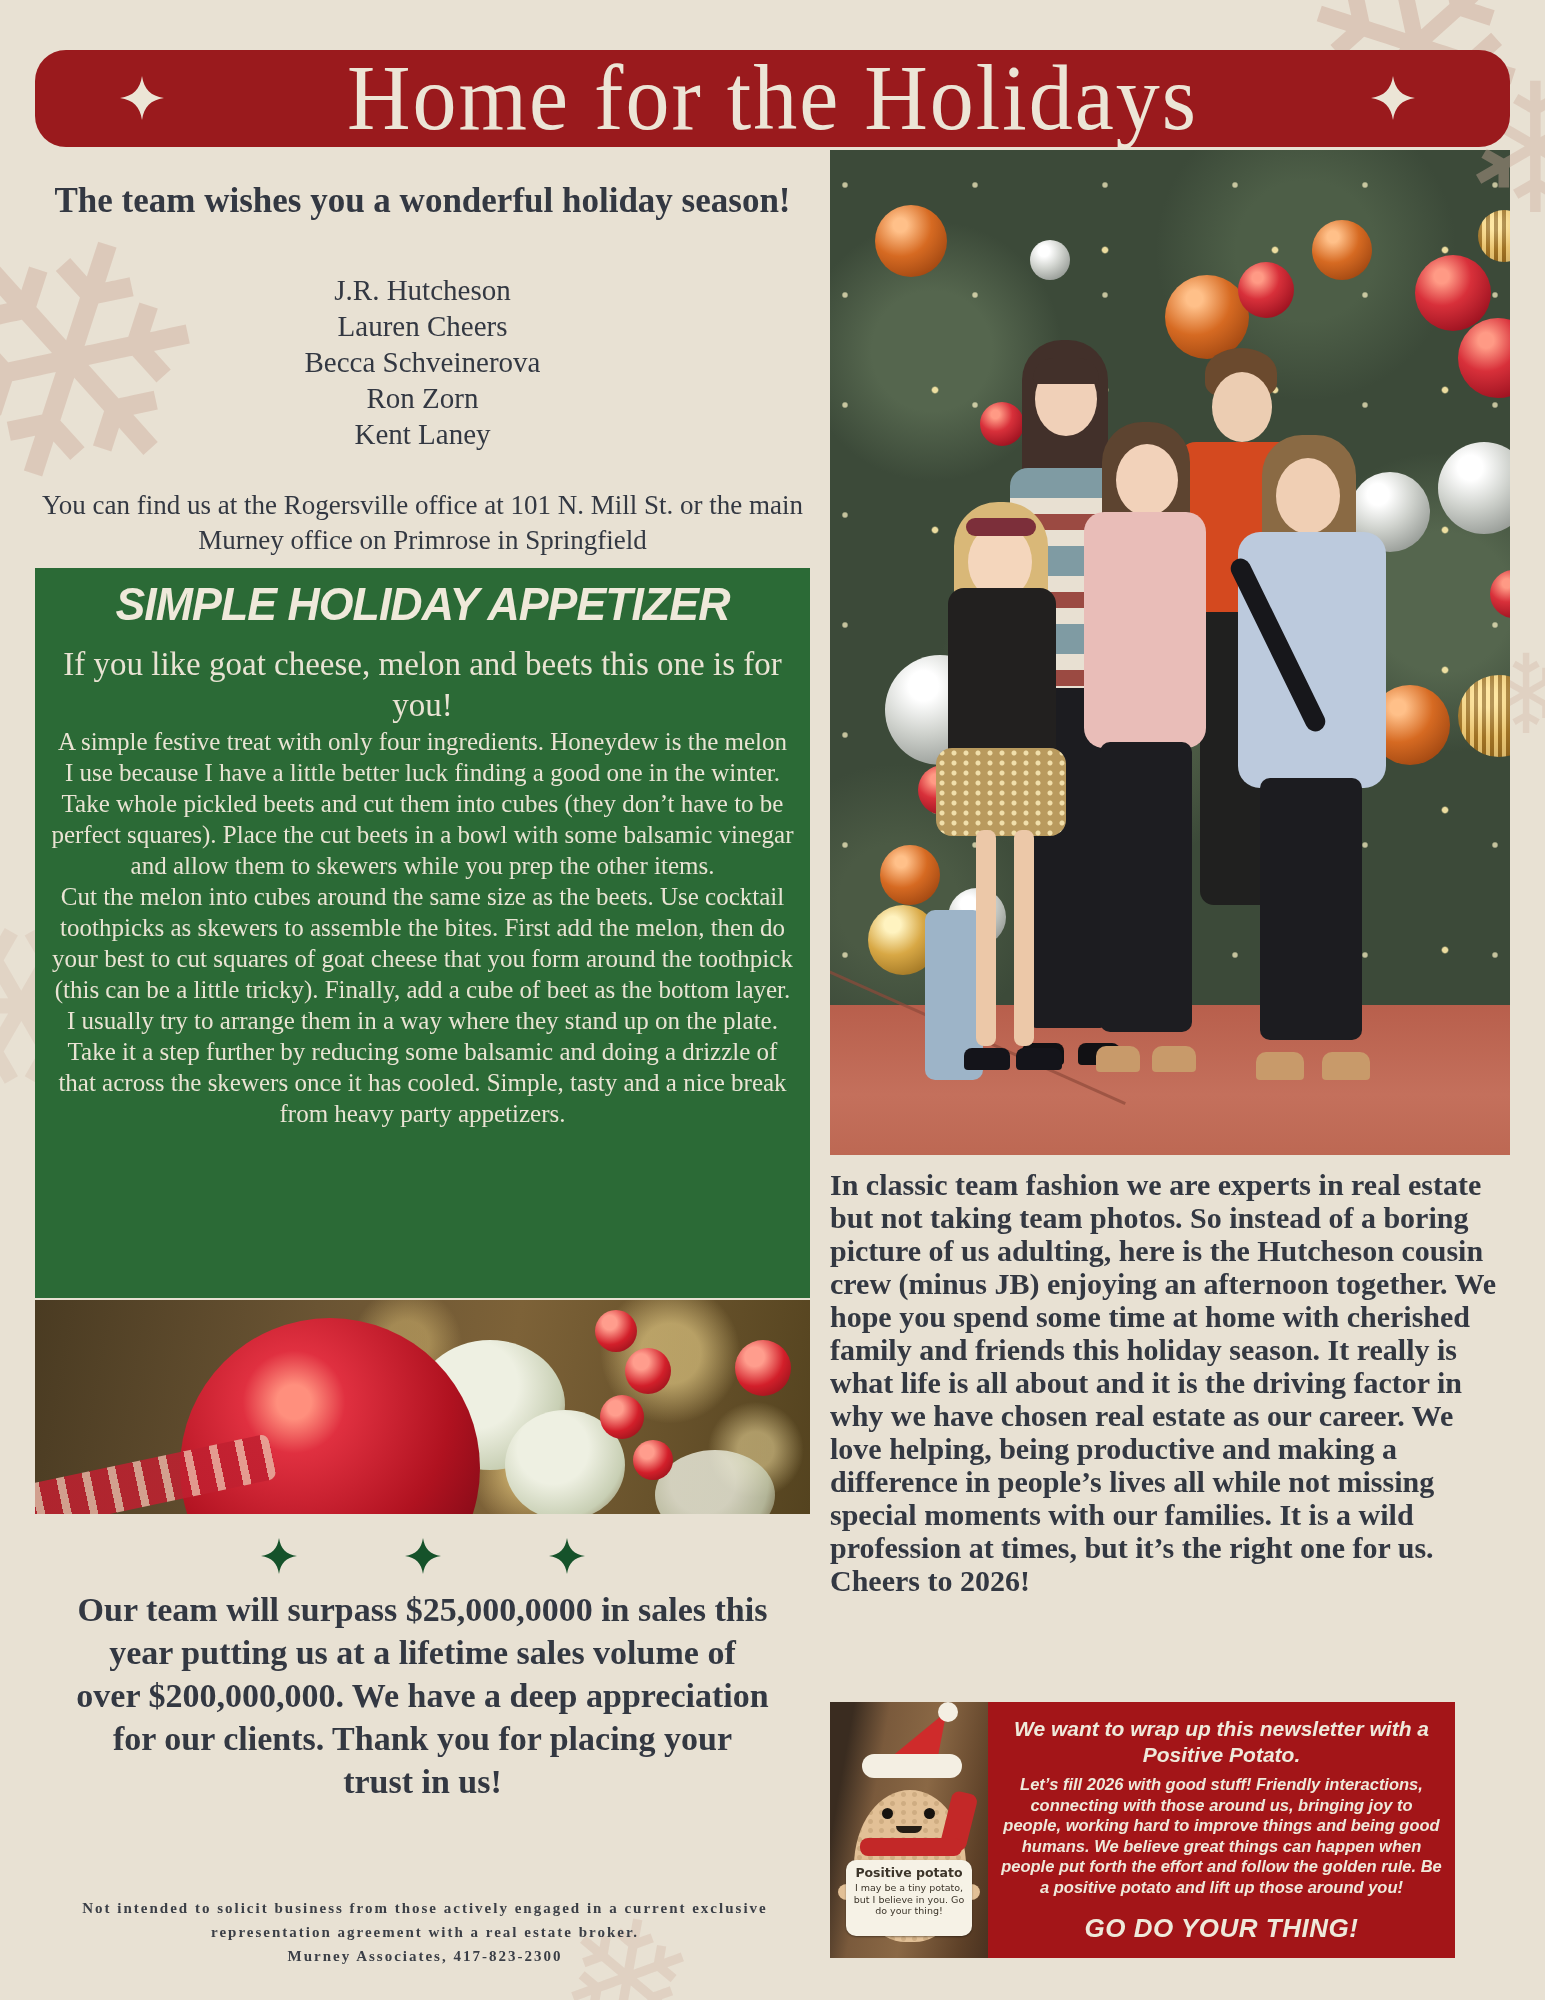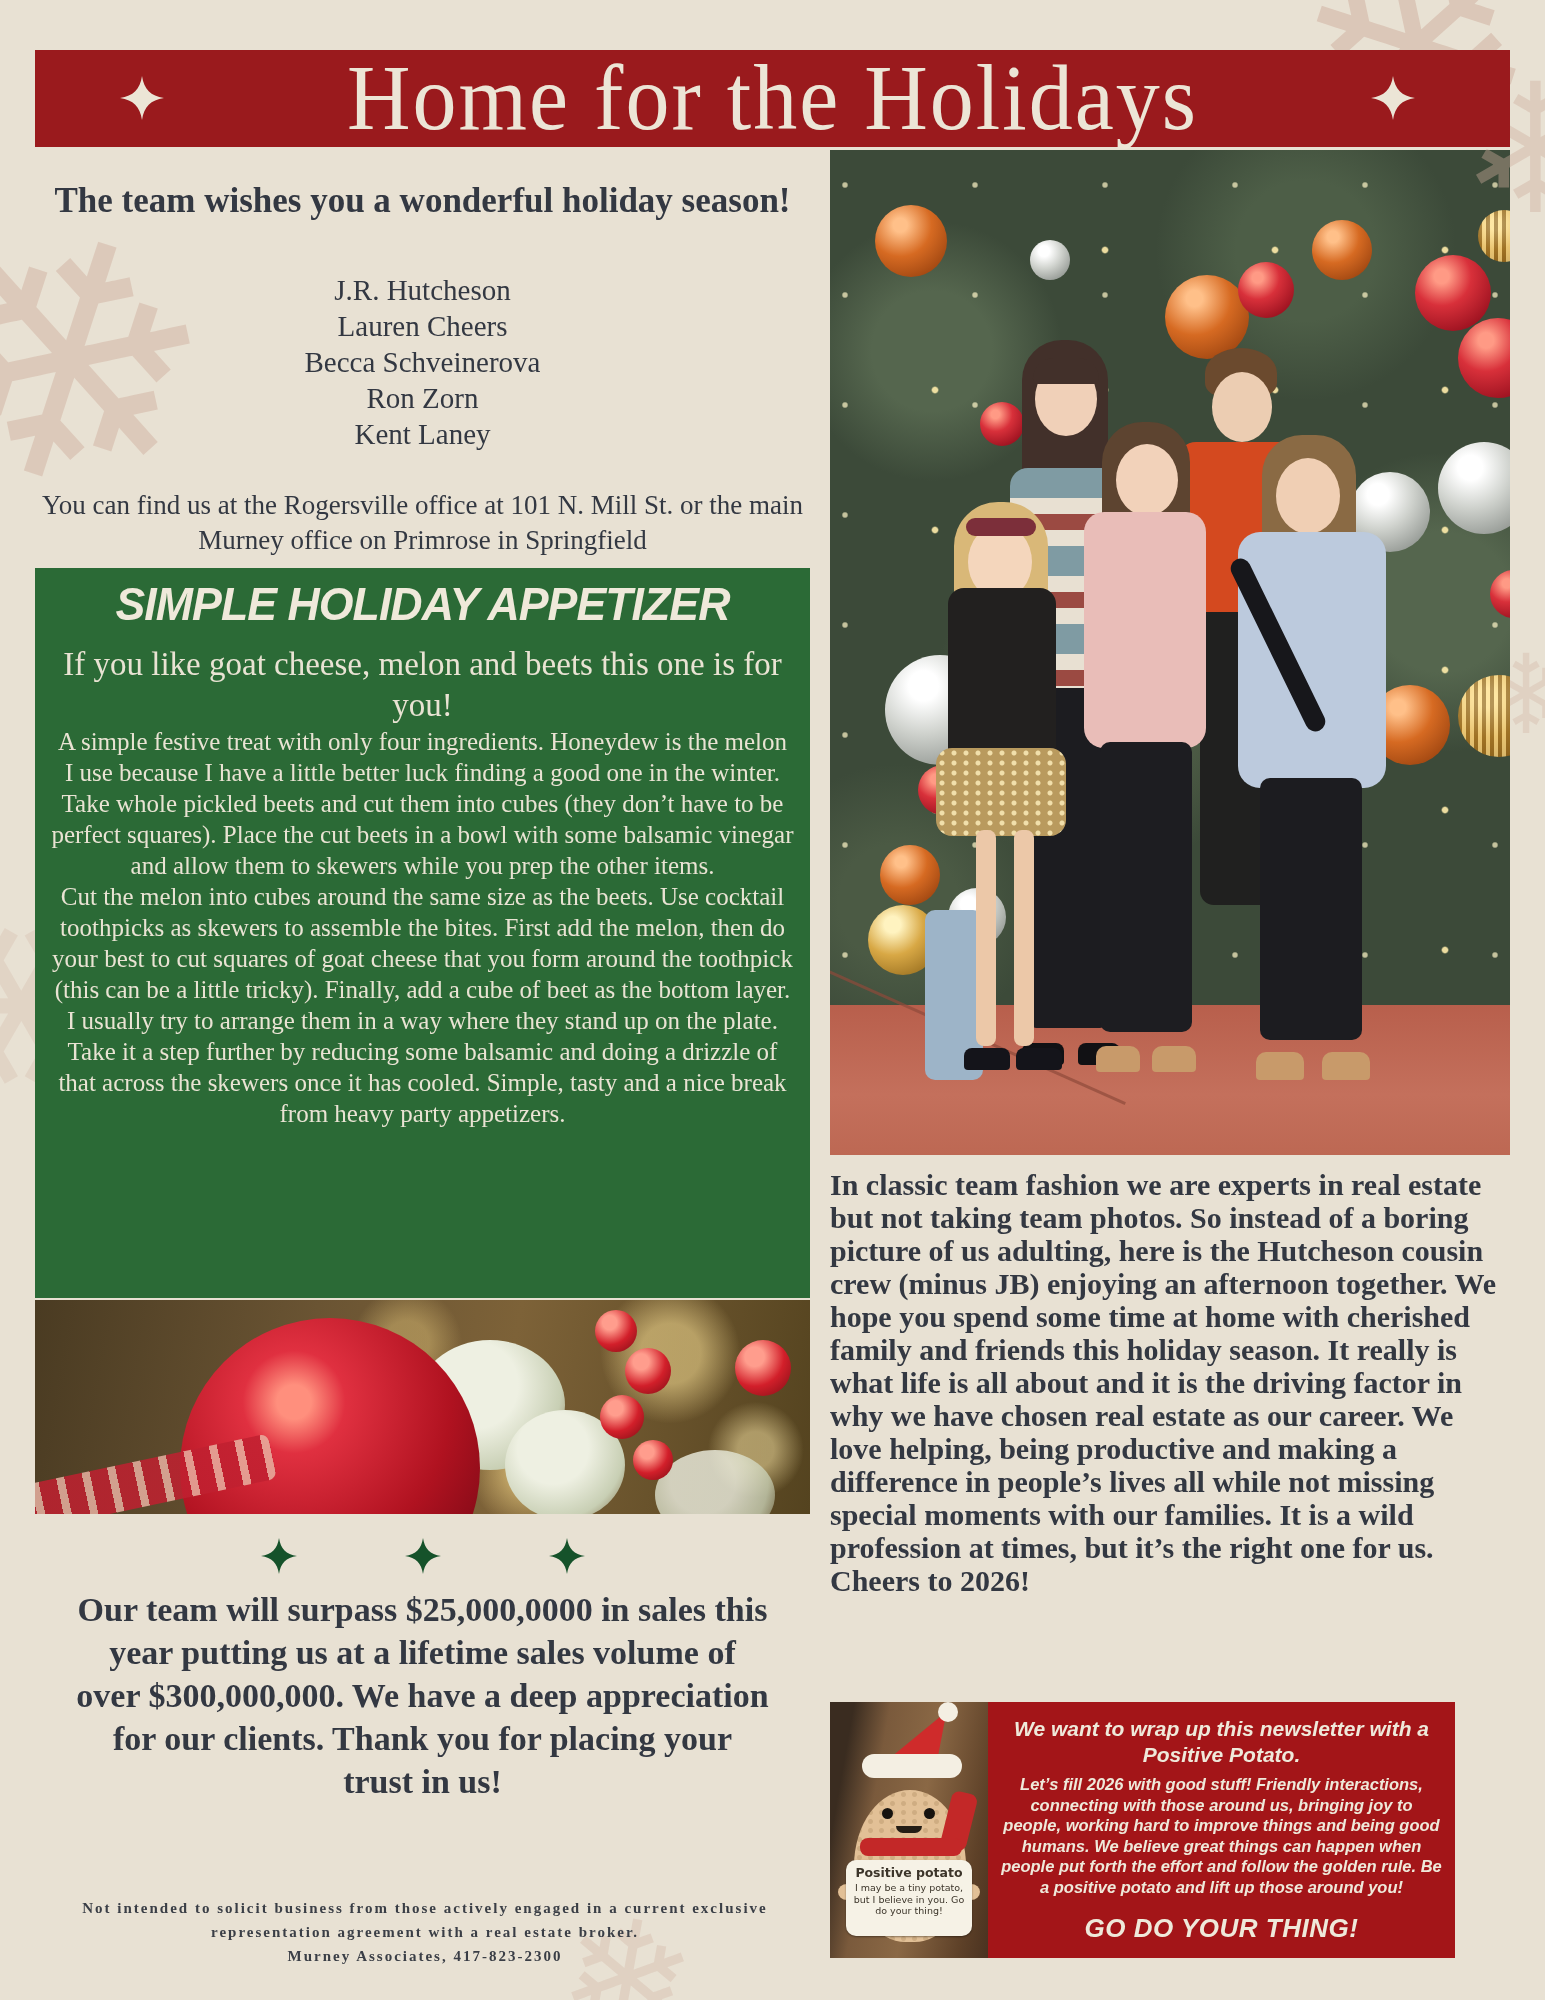--- a/index.html
+++ b/index.html
@@ -7,21 +7,21 @@
     position:relative;width:1545px;height:2000px;margin:0 auto;
     background:#e8e1d3;overflow:hidden;
     font-family:"Liberation Serif", serif;color:#333842;
   }
   .abs{position:absolute;}
   
   .flake{position:absolute;color:#cfae9e;font-family:"DejaVu Sans",sans-serif;line-height:1;user-select:none;}
   
   #header-banner{
     left:35px;top:50px;width:1475px;height:97px;background:#9a1a1d;z-index:5;
-    display:flex;align-items:center;justify-content:center;
+    display:flex;align-items:center;justify-content:center;border-radius:31px;
   }
   #header-title{
     color:#ece5d6;font-size:88px;letter-spacing:2px;font-weight:400;
     font-family:"Liberation Serif",serif;white-space:nowrap;transform:scaleY(1.05);
   }
   .sparkle{display:inline-block;}
   .sparkle svg{display:block;}
   #header-sparkle-left{position:absolute;left:85px;top:26px;}
   #header-sparkle-right{position:absolute;right:95px;top:26px;}
   
@@ -201,21 +201,21 @@
           <path d="M12 0C13.1 7.3 16.7 10.9 24 12C16.7 13.1 13.1 16.7 12 24C10.9 16.7 7.3 13.1 0 12C7.3 10.9 10.9 7.3 12 0Z"></path>
         </svg>
       </span>
     <span class="sparkle">
         <svg width="36" height="36" viewBox="0 0 24 24" fill="#15522a">
           <path d="M12 0C13.1 7.3 16.7 10.9 24 12C16.7 13.1 13.1 16.7 12 24C10.9 16.7 7.3 13.1 0 12C7.3 10.9 10.9 7.3 12 0Z"></path>
         </svg>
       </span>
   </div>
 
-  <div id="sales-message" class="abs">Our team will surpass $25,000,0000 in sales this year putting us at a lifetime sales volume of over $300,000,000. We have a deep appreciation for our clients. Thank you for placing your trust in us!</div>
+  <div id="sales-message" class="abs">Our team will surpass $25,000,0000 in sales this year putting us at a lifetime sales volume of over $200,000,000. We have a deep appreciation for our clients. Thank you for placing your trust in us!</div>
 
   <div id="disclaimer" class="abs">
     <span>Not intended to solicit business from those actively engaged in a current exclusive representation agreement with a real estate broker.</span><br>
     <span>Murney Associates, 417-823-2300</span>
   </div>
 
   <div id="main-photo" class="abs">
     <div id="tree-lights"></div>
     <div id="tree-ornaments">
         <div class="orn orn-orange" style="left: 45px; top: 55px; width: 72px; height: 72px;"></div>

